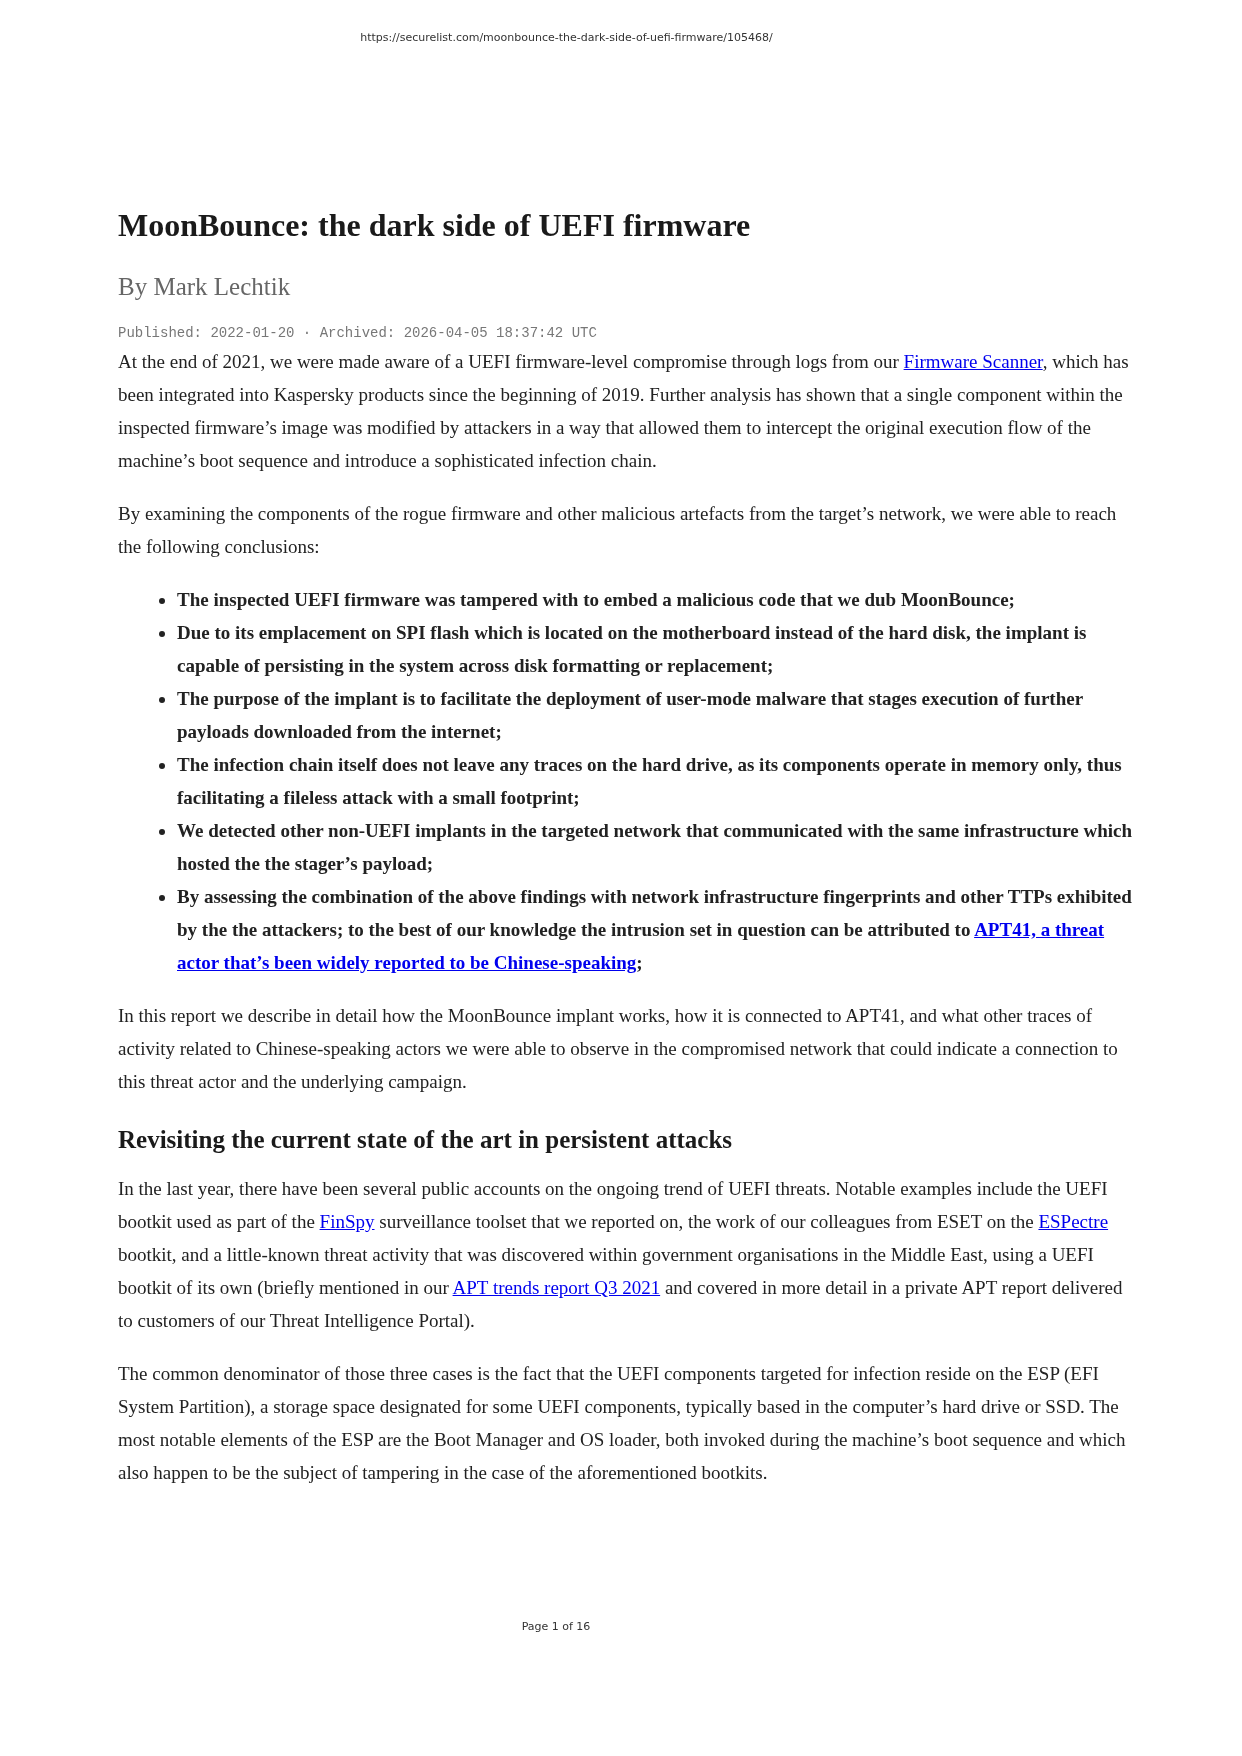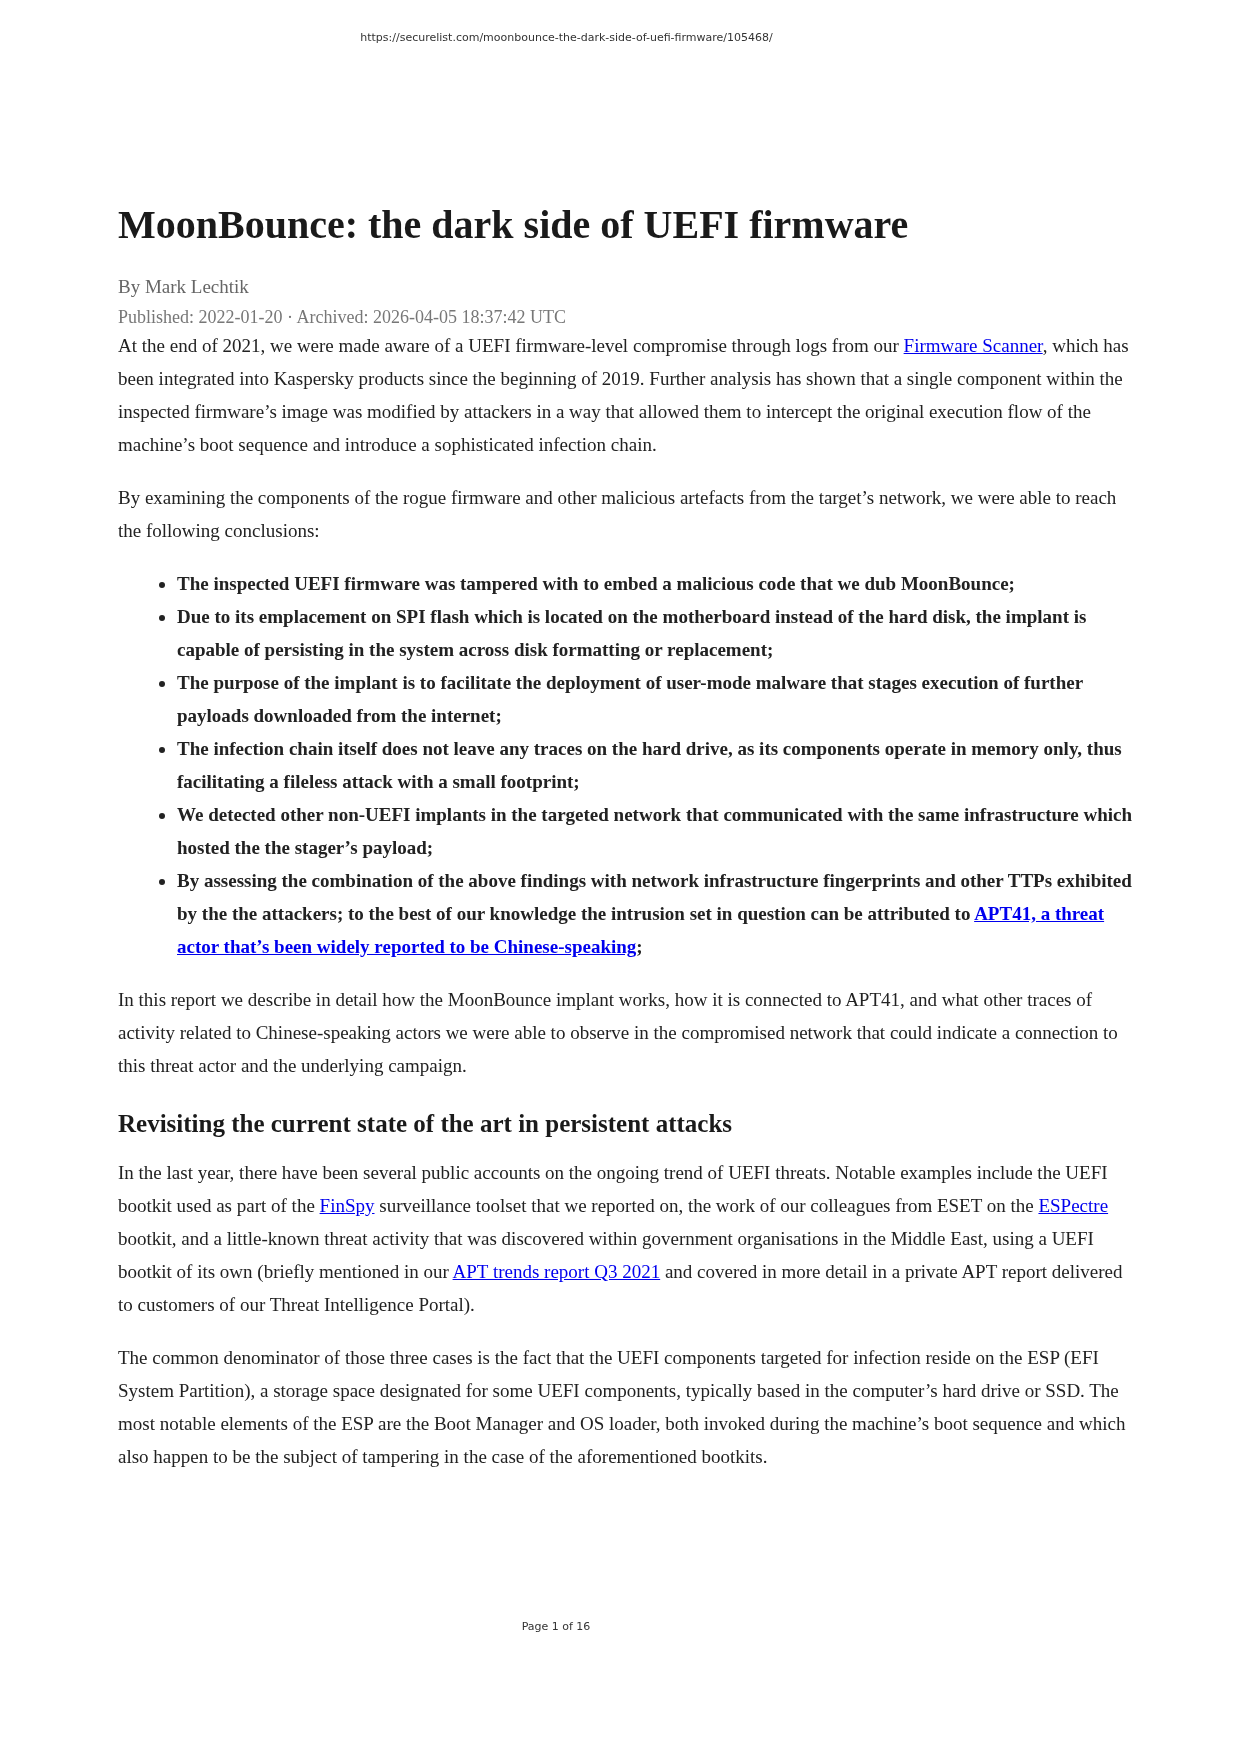--- a/index.html
+++ b/index.html
@@ -3,23 +3,23 @@
 <meta charset="utf-8">
 <style>
   html, body { margin: 0; padding: 0; background: #ffffff; }
   body { width: 1242px; height: 1756px; position: relative; overflow: hidden; color: #222; }
   .url { position: absolute; top: 31px; left: 0; width: 1133px; text-align: center;
          font-family: "DejaVu Sans", sans-serif; font-size: 11px; color: #333; }
   .footer { position: absolute; top: 1620px; left: 0; width: 1112px; text-align: center;
             font-family: "DejaVu Sans", sans-serif; font-size: 11px; color: #333; }
   .content { position: absolute; left: 118px; top: 205px; width: 1020px;
              font-family: "Liberation Serif", serif; font-size: 19px; line-height: 33px; color: #222; }
-  h1 { font-size: 40px; font-weight: bold; margin: 0 0 16px 0; line-height: 40px; color: #1a1a1a; }
-  .byline { color: #666; font-size: 19px; margin-top: 30px; line-height: 24px; }
-  .meta { color: #777; font-size: 18px; margin-top: 6px; line-height: 24px; }
+  h1 { font-size: 32px; font-weight: bold; margin: 0 0 16px 0; line-height: 40px; color: #1a1a1a; }
+  .byline { color: #666; font-size: 25px; margin-top: 30px; line-height: 24px; }
+  .meta { color: #777; font-size: 14px; margin-top: 22px; line-height: 24px; font-family: Liberation Mono, monospace; }
   h2 { font-size: 25px; font-weight: bold; margin: 28px 0 16px 0; line-height: 32px; color: #1a1a1a; }
   h2.sec2 { margin-top: 26px; }
   p { margin: 0 0 20px 0; }
   ul { margin: 0 0 20px 0; padding-left: 59px; font-weight: bold; }
   li { margin: 0; }
   a { color: #0000ee; text-decoration: underline; }
 </style>
 </head>
 <body>
 

